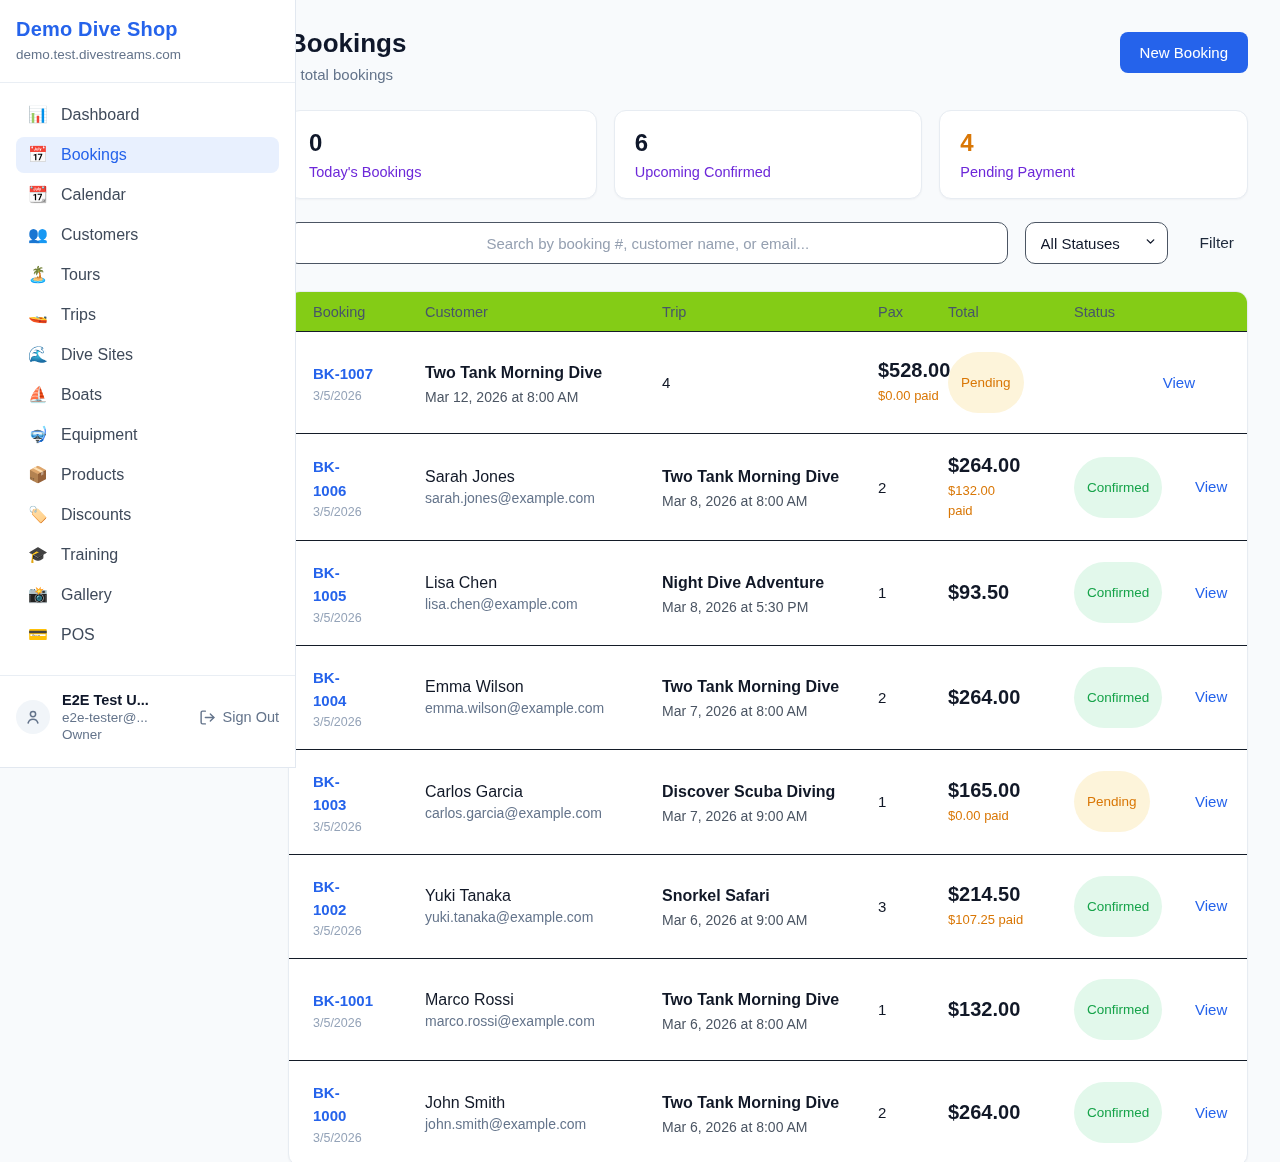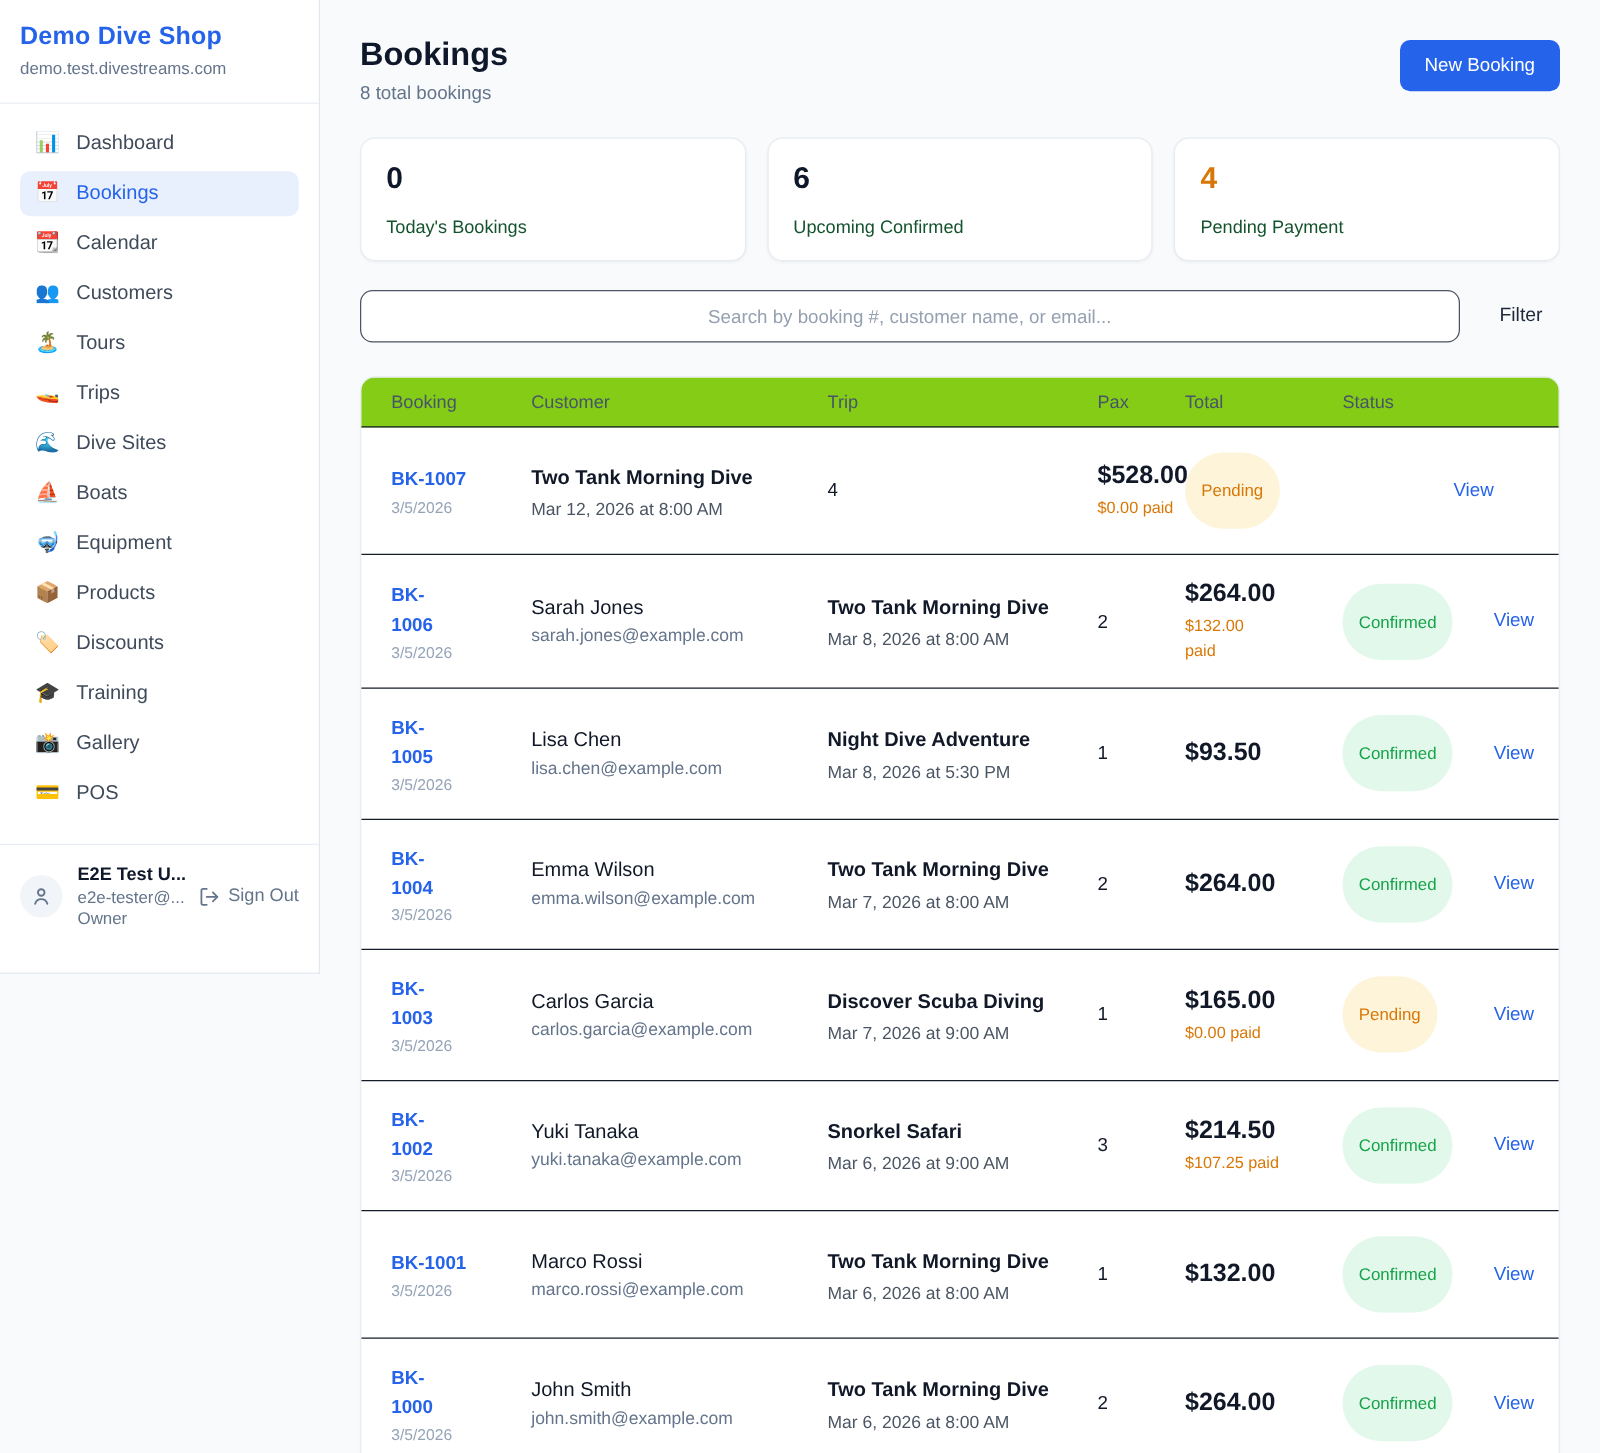--- a/index.html
+++ b/index.html
@@ -8,25 +8,25 @@
     min-height:1162px;
     background:#f8fafc;
     font-family:"Liberation Sans", sans-serif;
     color:#0f172a;
     position:relative;
   }
 
   
   .sidebar {
     position:absolute; top:0; left:0;
-    width:256px;
+    width:296px;
     background:#ffffff;
     border-right:1px solid #e2e8f0;
     border-bottom:1px solid #e2e8f0;
-    padding-bottom:20px;
+    padding-bottom:9px;
   }
   .shop-header { padding:18px 16px 20px; border-bottom:1px solid #e9eef4; }
   .shop-name { font-size:20px; font-weight:700; color:#2563eb; letter-spacing:.2px; }
   .shop-domain { font-size:13.5px; color:#64748b; margin-top:6px; }
   .nav { padding:14px 16px 10px; }
   .nav-item {
     display:flex; align-items:center; gap:13px;
     padding:9px 12px; margin-bottom:4px;
     border-radius:8px;
     font-size:16px; color:#3f4a5a;
@@ -73,21 +73,21 @@
   .stats { display:grid; grid-template-columns:1fr 1fr 1fr; gap:17px; margin-top:27px; }
   .stat-card {
     background:#fff;
     border:1px solid #e7ecf2;
     border-radius:12px;
     padding:18px 20px;
     box-shadow:0 1px 2px rgba(15,23,42,.04);
   }
   .stat-value { font-size:24px; font-weight:700; color:#0f172a; }
   .stat-value.orange { color:#d97706; }
-  .stat-label { font-size:14.5px; color:#14532d; margin-top:17px; }
+  .stat-label { font-size:14.5px; color:#6d28d9; margin-top:7px; }
 
   .filter-row { display:flex; align-items:center; gap:16px; margin-top:23px; }
   .search-input {
     flex:1; height:42px;
     border:1px solid #4b5563;
     border-radius:10px;
     padding:0 16px;
     font-size:15px; color:#0f172a;
     font-family:inherit;
     background:#fff;
@@ -281,20 +281,28 @@
       </div>
 
       <div class="stat-card">
         <div class="stat-value orange">4</div>
         <div class="stat-label">Pending Payment</div>
       </div>
     </div>
 
   <div class="filter-row">
     <input class="search-input" type="text" placeholder="Search by booking #, customer name, or email..." style="">
+    <div class="select-wrap">
+      <select class="status-select">
+        <option>All Statuses</option>
+      </select>
+      <svg class="select-chevron" width="13" height="13" viewBox="0 0 24 24" fill="none" stroke="currentColor" stroke-width="2.5" stroke-linecap="round" stroke-linejoin="round">
+        <polyline points="6 9 12 15 18 9"></polyline>
+      </svg>
+    </div>
     <span class="filter-label">Filter</span>
   </div>
 
   <div class="table-card">
     <div class="grid-cols thead">
       <div>Booking</div>
       <div>Customer</div>
       <div>Trip</div>
       <div>Pax</div>
       <div>Total</div>

